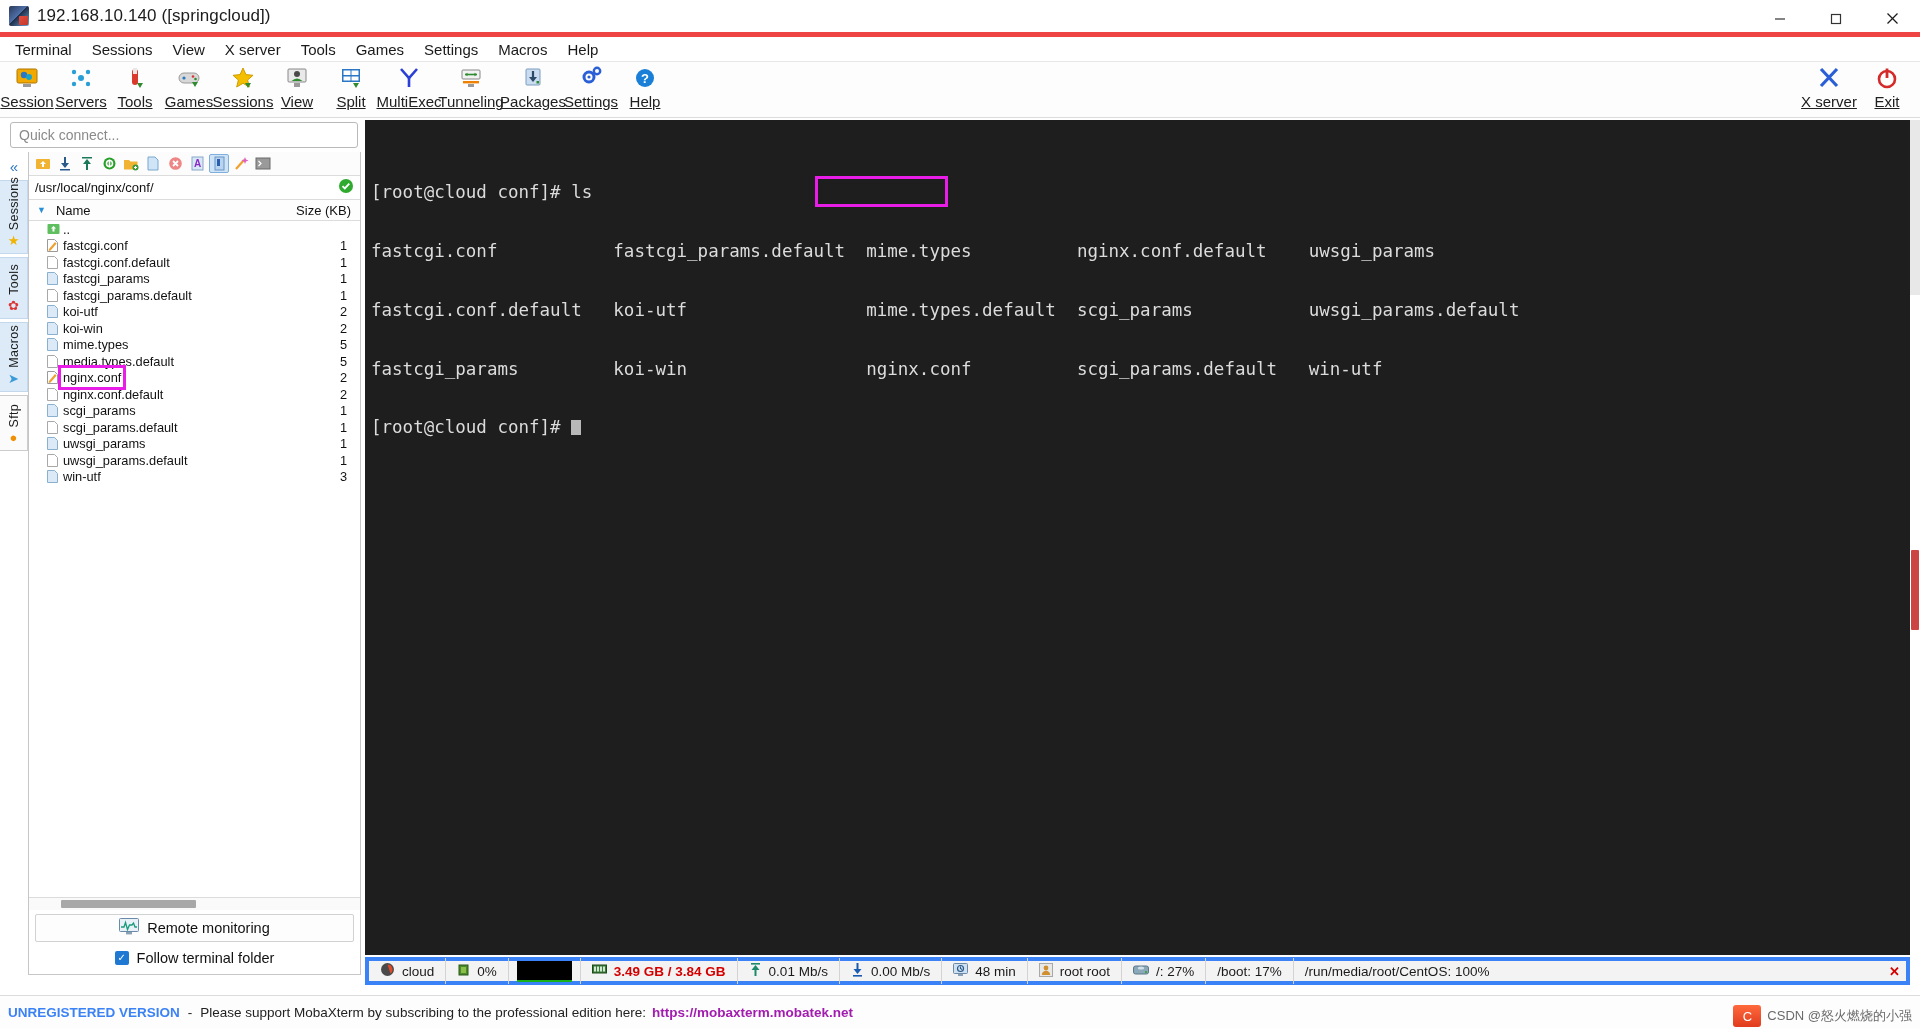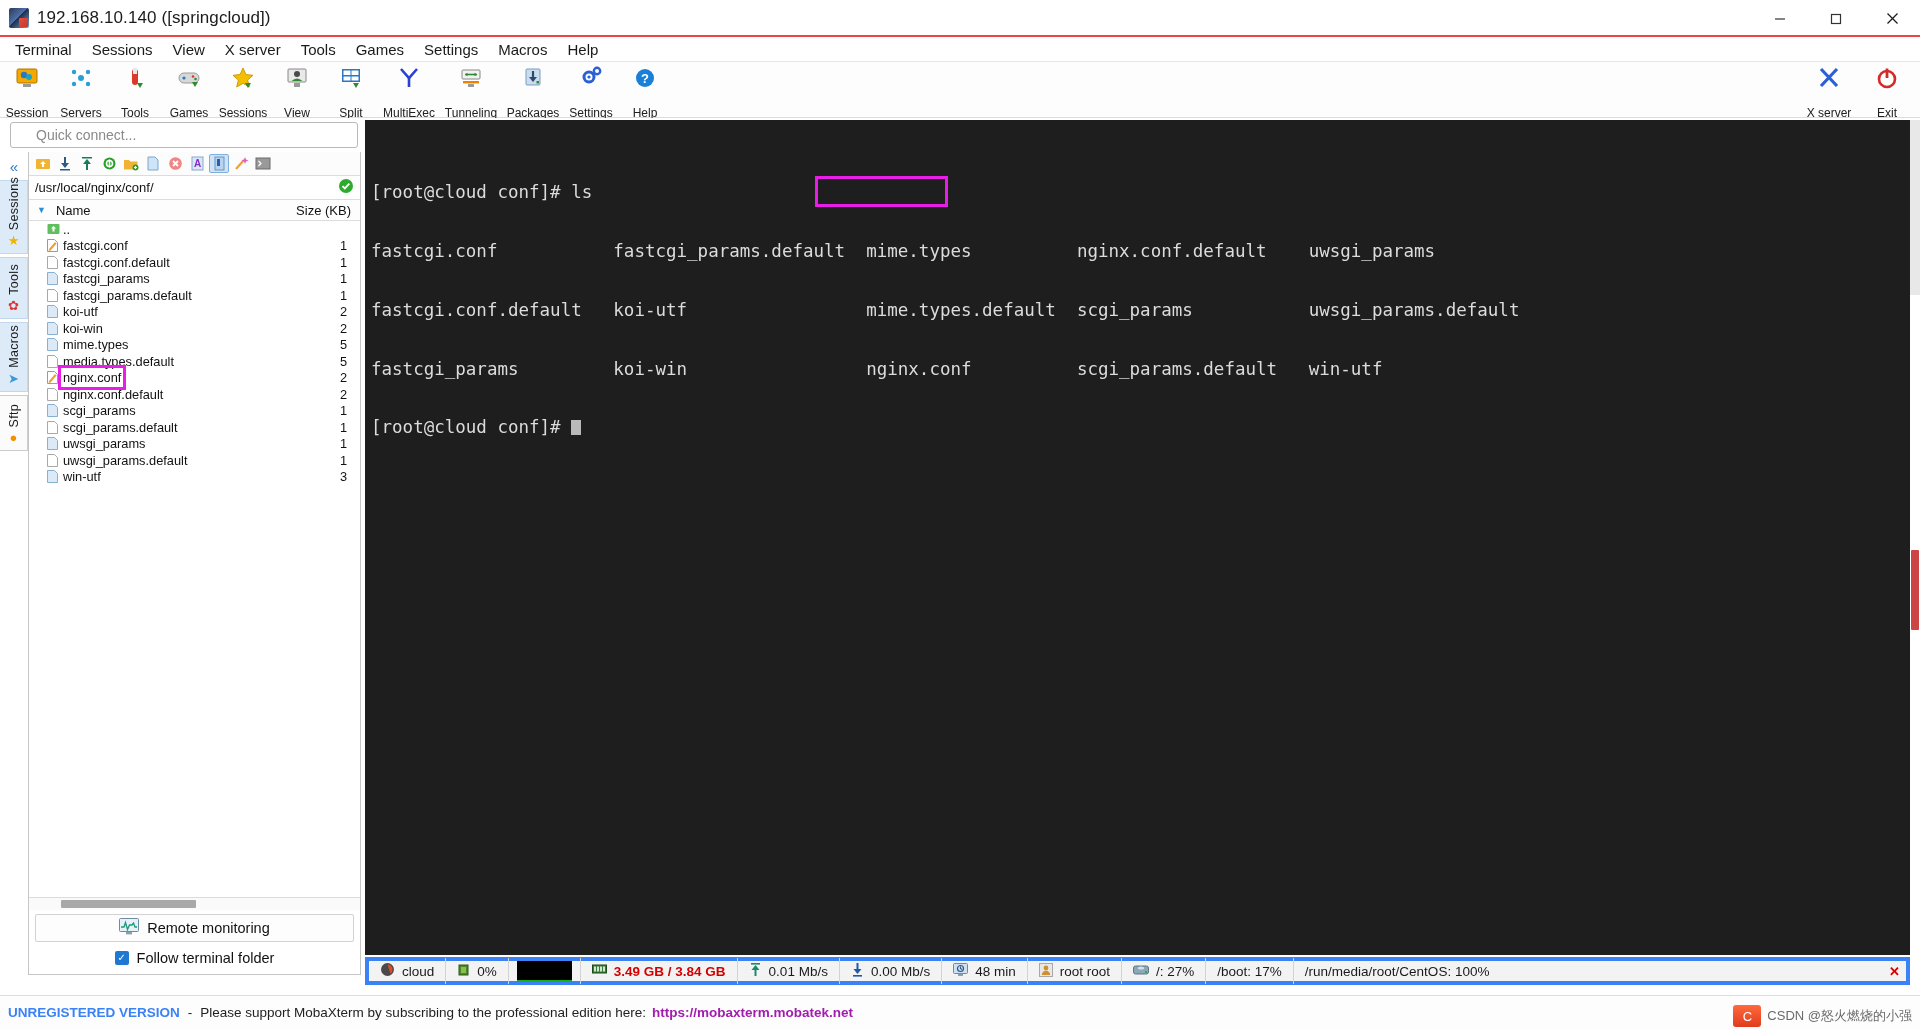--- a/index.html
+++ b/index.html
@@ -9,21 +9,21 @@
     background: #ffffff;
     overflow: hidden;
   }
   body { position: relative; }
 
   
   .titlebar {
     height: 37px; width: 100%;
     background: #ffffff;
     display: flex; align-items: center;
-    border-bottom: 2px solid #ef4444;
+    border-bottom: 5px solid #ef4444;
     position: relative;
   }
   .tb-icon {
     width: 20px; height: 20px; margin-left: 9px; margin-right: 8px;
     background: linear-gradient(135deg,#2a3a5a 0%,#4f6fa8 45%,#1d2b45 46%,#6fa8d8 100%);
     border-radius: 2px; position: relative; flex: none;
   }
   .tb-icon::after {
     content:""; position:absolute; right:1px; bottom:1px; width:9px; height:9px;
     background: linear-gradient(135deg,#e84c3d,#c0392b); border-radius:1px;
@@ -50,31 +50,31 @@
   .toolbar {
     height: 56px; display: flex; align-items: flex-start;
     background: #fdfdfd; position: relative;
     border-bottom: 1px solid #dcdcdc;
   }
   .tool {
     width: 54px; display: flex; flex-direction: column; align-items: center;
     padding-top: 3px; cursor: default;
   }
   .tool .ic { height: 26px; width: 26px; display: flex; align-items: center; justify-content: center; }
-  .tool .lbl { font-size: 12px; color: #202020; margin-top: 15px; white-space: nowrap; }
+  .tool .lbl { font-size: 15px; color: #202020; margin-top: 2px; white-space: nowrap; text-decoration: underline; }
   .tool.wide { width: 62px; }
   .toolbar-right { position: absolute; right: 4px; top: 0; display: flex; }
   .toolbar-right .tool { width: 58px; }
 
   
   .row2 { height: 34px; display: flex; align-items: center; position: relative; background:#fff; }
   .quickconnect {
     margin-left: 10px; width: 348px; height: 26px;
     border: 1px solid #b9b9b9; border-radius: 3px; background: #fff;
-    display: flex; align-items: center; padding: 0 25px;
+    display: flex; align-items: center; padding: 0 8px;
     font-size: 14px; color: #8a8a8a;
   }
 
   
   .tabstrip {
     position: absolute; left: 367px; bottom: 0; height: 30px;
     display: flex; align-items: flex-end;
   }
   .tab-home {
     width: 44px; height: 26px;

